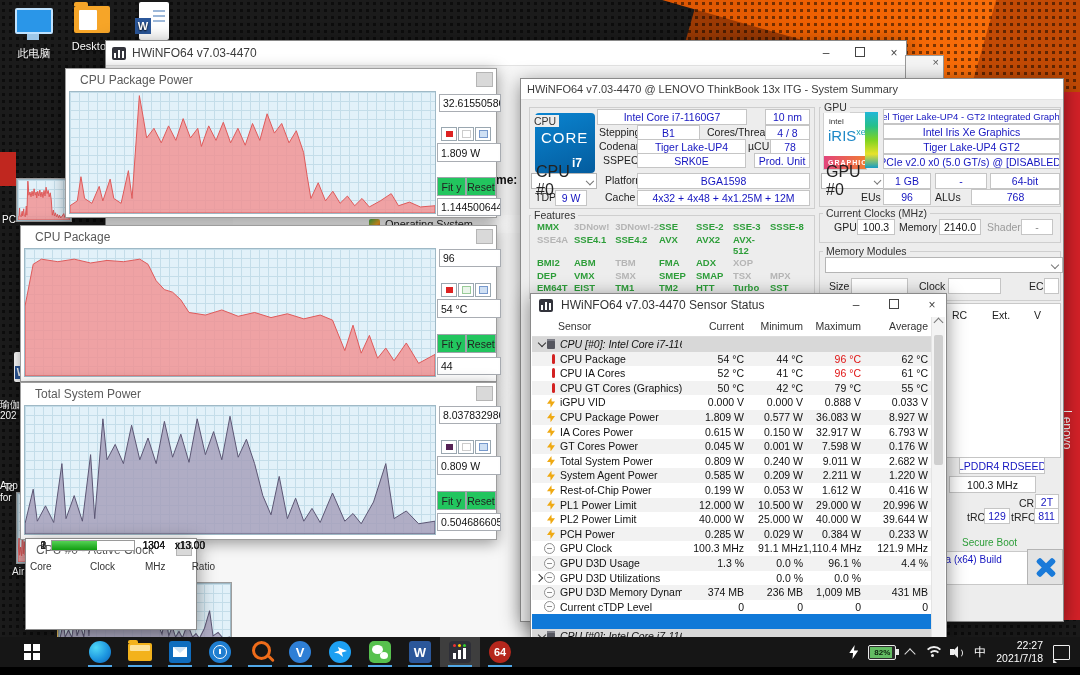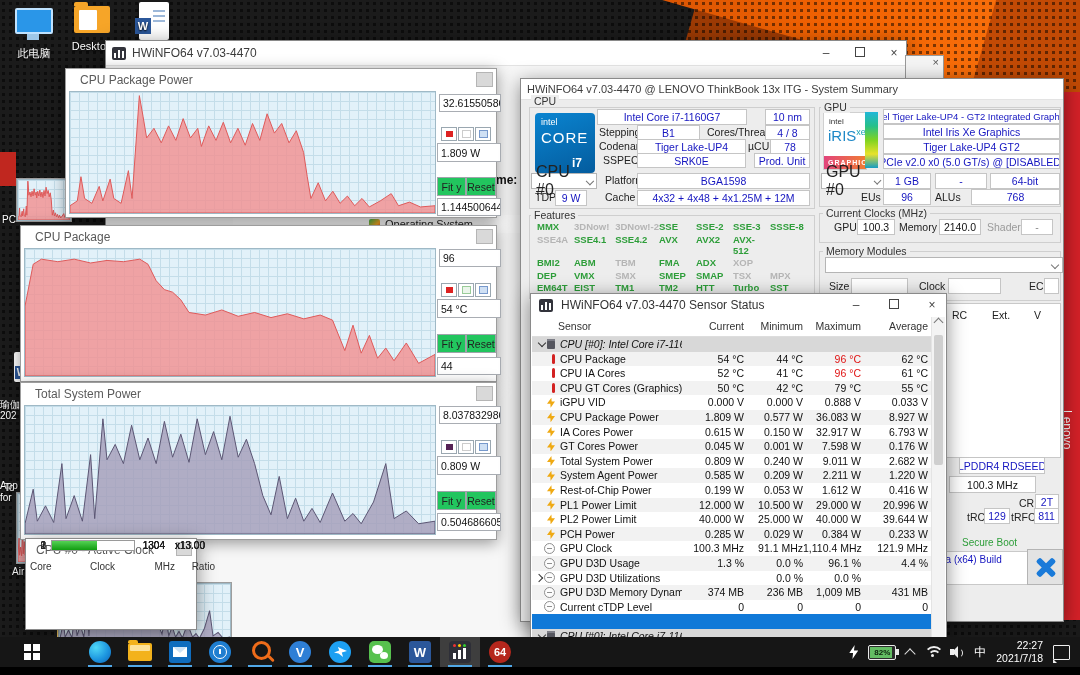--- a/index.html
+++ b/index.html
@@ -317,21 +317,21 @@
     <div class="gbtn" style="left:445px;top:108px;width:28px;height:17px">Reset</div>
     <div class="vbox2" style="left:416px;top:130px;width:56px;height:16px">0.504686605</div>
   </div>
 
   <div class="win acwin" style="left:25px;top:538px;width:170px;height:90px">
     <div class="gtitle" style="left:10px">CPU #0 - Active Clock</div>
     <div class="ghbtn" style="right:4px;top:3px;width:14px;height:12px"></div>
     <div class="achead">
       <span>Core</span>
       <span style="text-align:center">Clock</span>
-      <span style="text-align:right">MHz</span>
+      <span style="">MHz</span>
       <span style="text-align:right">Ratio</span>
     </div>
     <div>
 
         <div class="acrow">
           <span style="text-align:right;padding-right:2px">0</span>
           <span class="acbar">
             <i style="width: 55%;"></i>
           </span>
           <span style="text-align:right">1304</span>
@@ -365,21 +365,21 @@
           <span style="text-align:right">x13.00</span>
         </div>
       </div>
   </div>
 
   <div class="win sumwin" style="left:520px;top:78px;width:542px;height:542px">
     <div class="tbar" style="height:20px;font-size:11px">
       <span>HWiNFO64 v7.03-4470 @ LENOVO ThinkBook 13x ITG - System Summary</span>
     </div>
 
-    <div class="grouplab" style="left:10px;top:16px">CPU</div>
+    <div class="grouplab" style="left:10px;top:36px">CPU</div>
     <div class="gbox" style="left:8px;top:28px;width:284px;height:100px"></div>
     <div class="cpulogo" style="left:14px;top:34px;width:48px;height:52px">
       <div class="in">intel</div>
       <div class="co">CORE</div>
       <div class="i7">i7</div>
     </div>
     <div class="vbox" style="left:76px;top:30px;width:148px;height:14px">Intel Core i7-1160G7</div>
     <div class="vbox" style="left:244px;top:30px;width:43px;height:14px">10 nm</div>
     <div class="lab" style="left:78px;top:47px">Stepping</div>
     <div class="vbox" style="left:116px;top:46px;width:61px;height:13px">B1</div>

